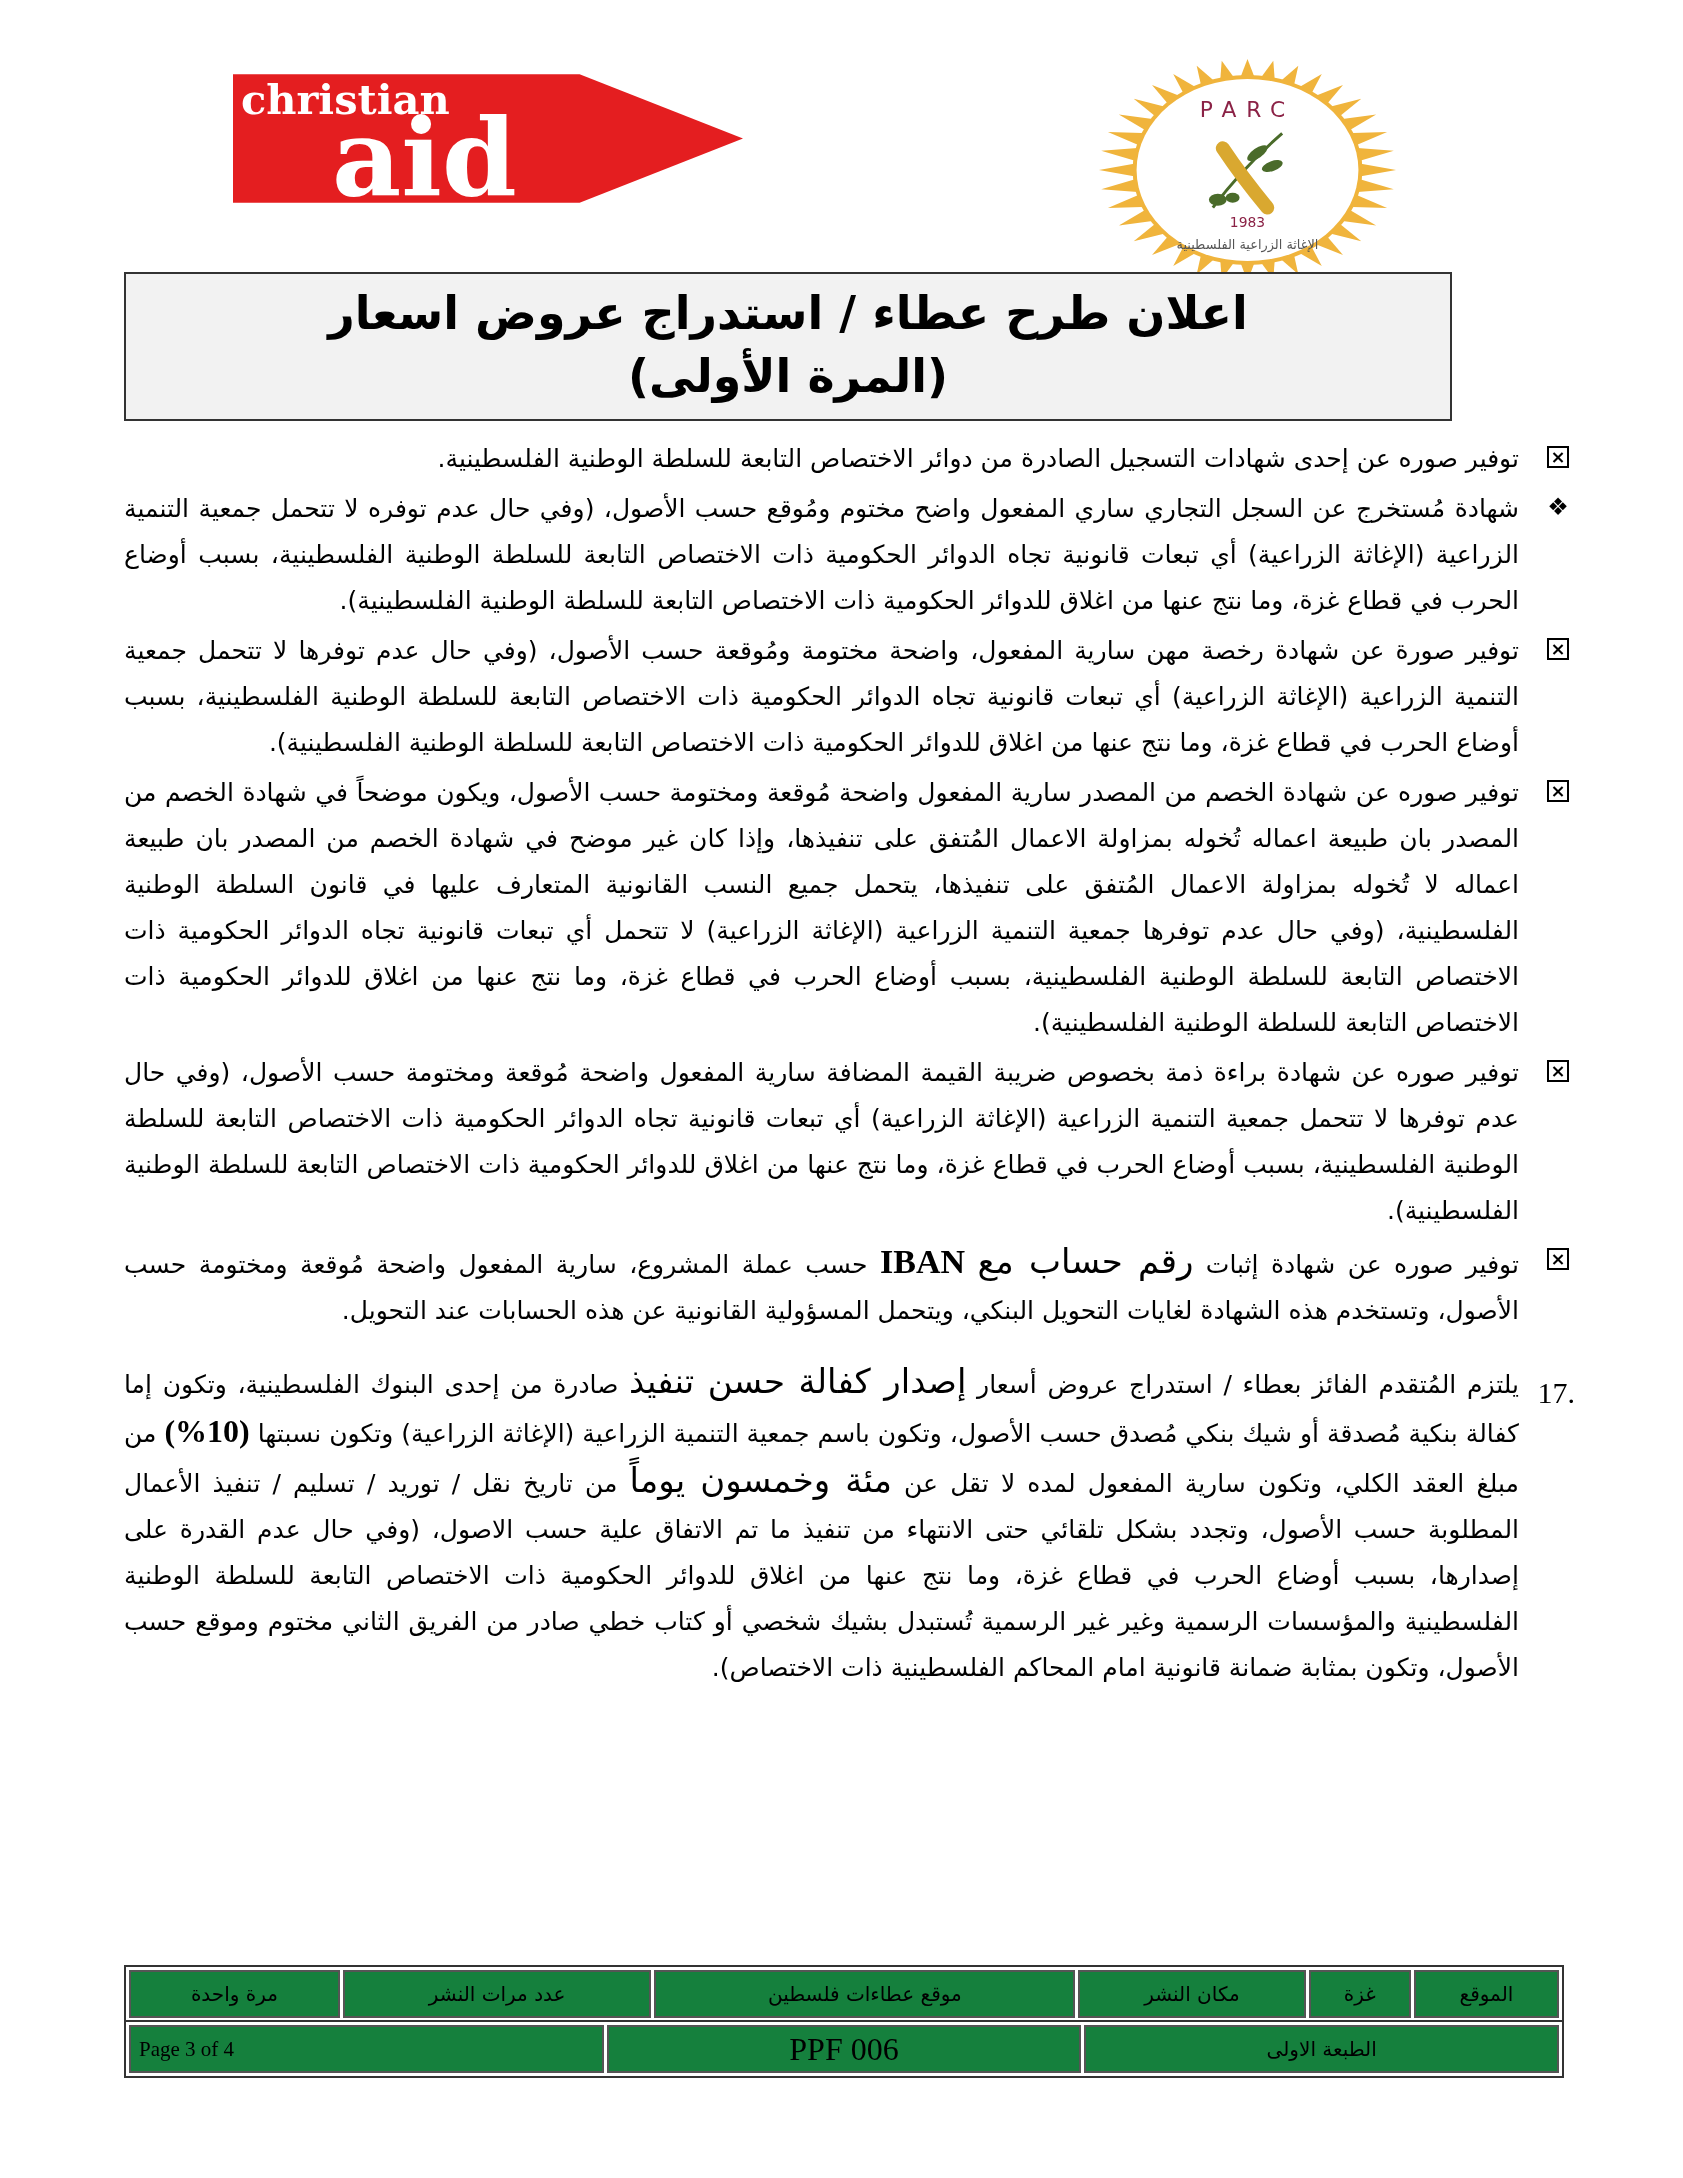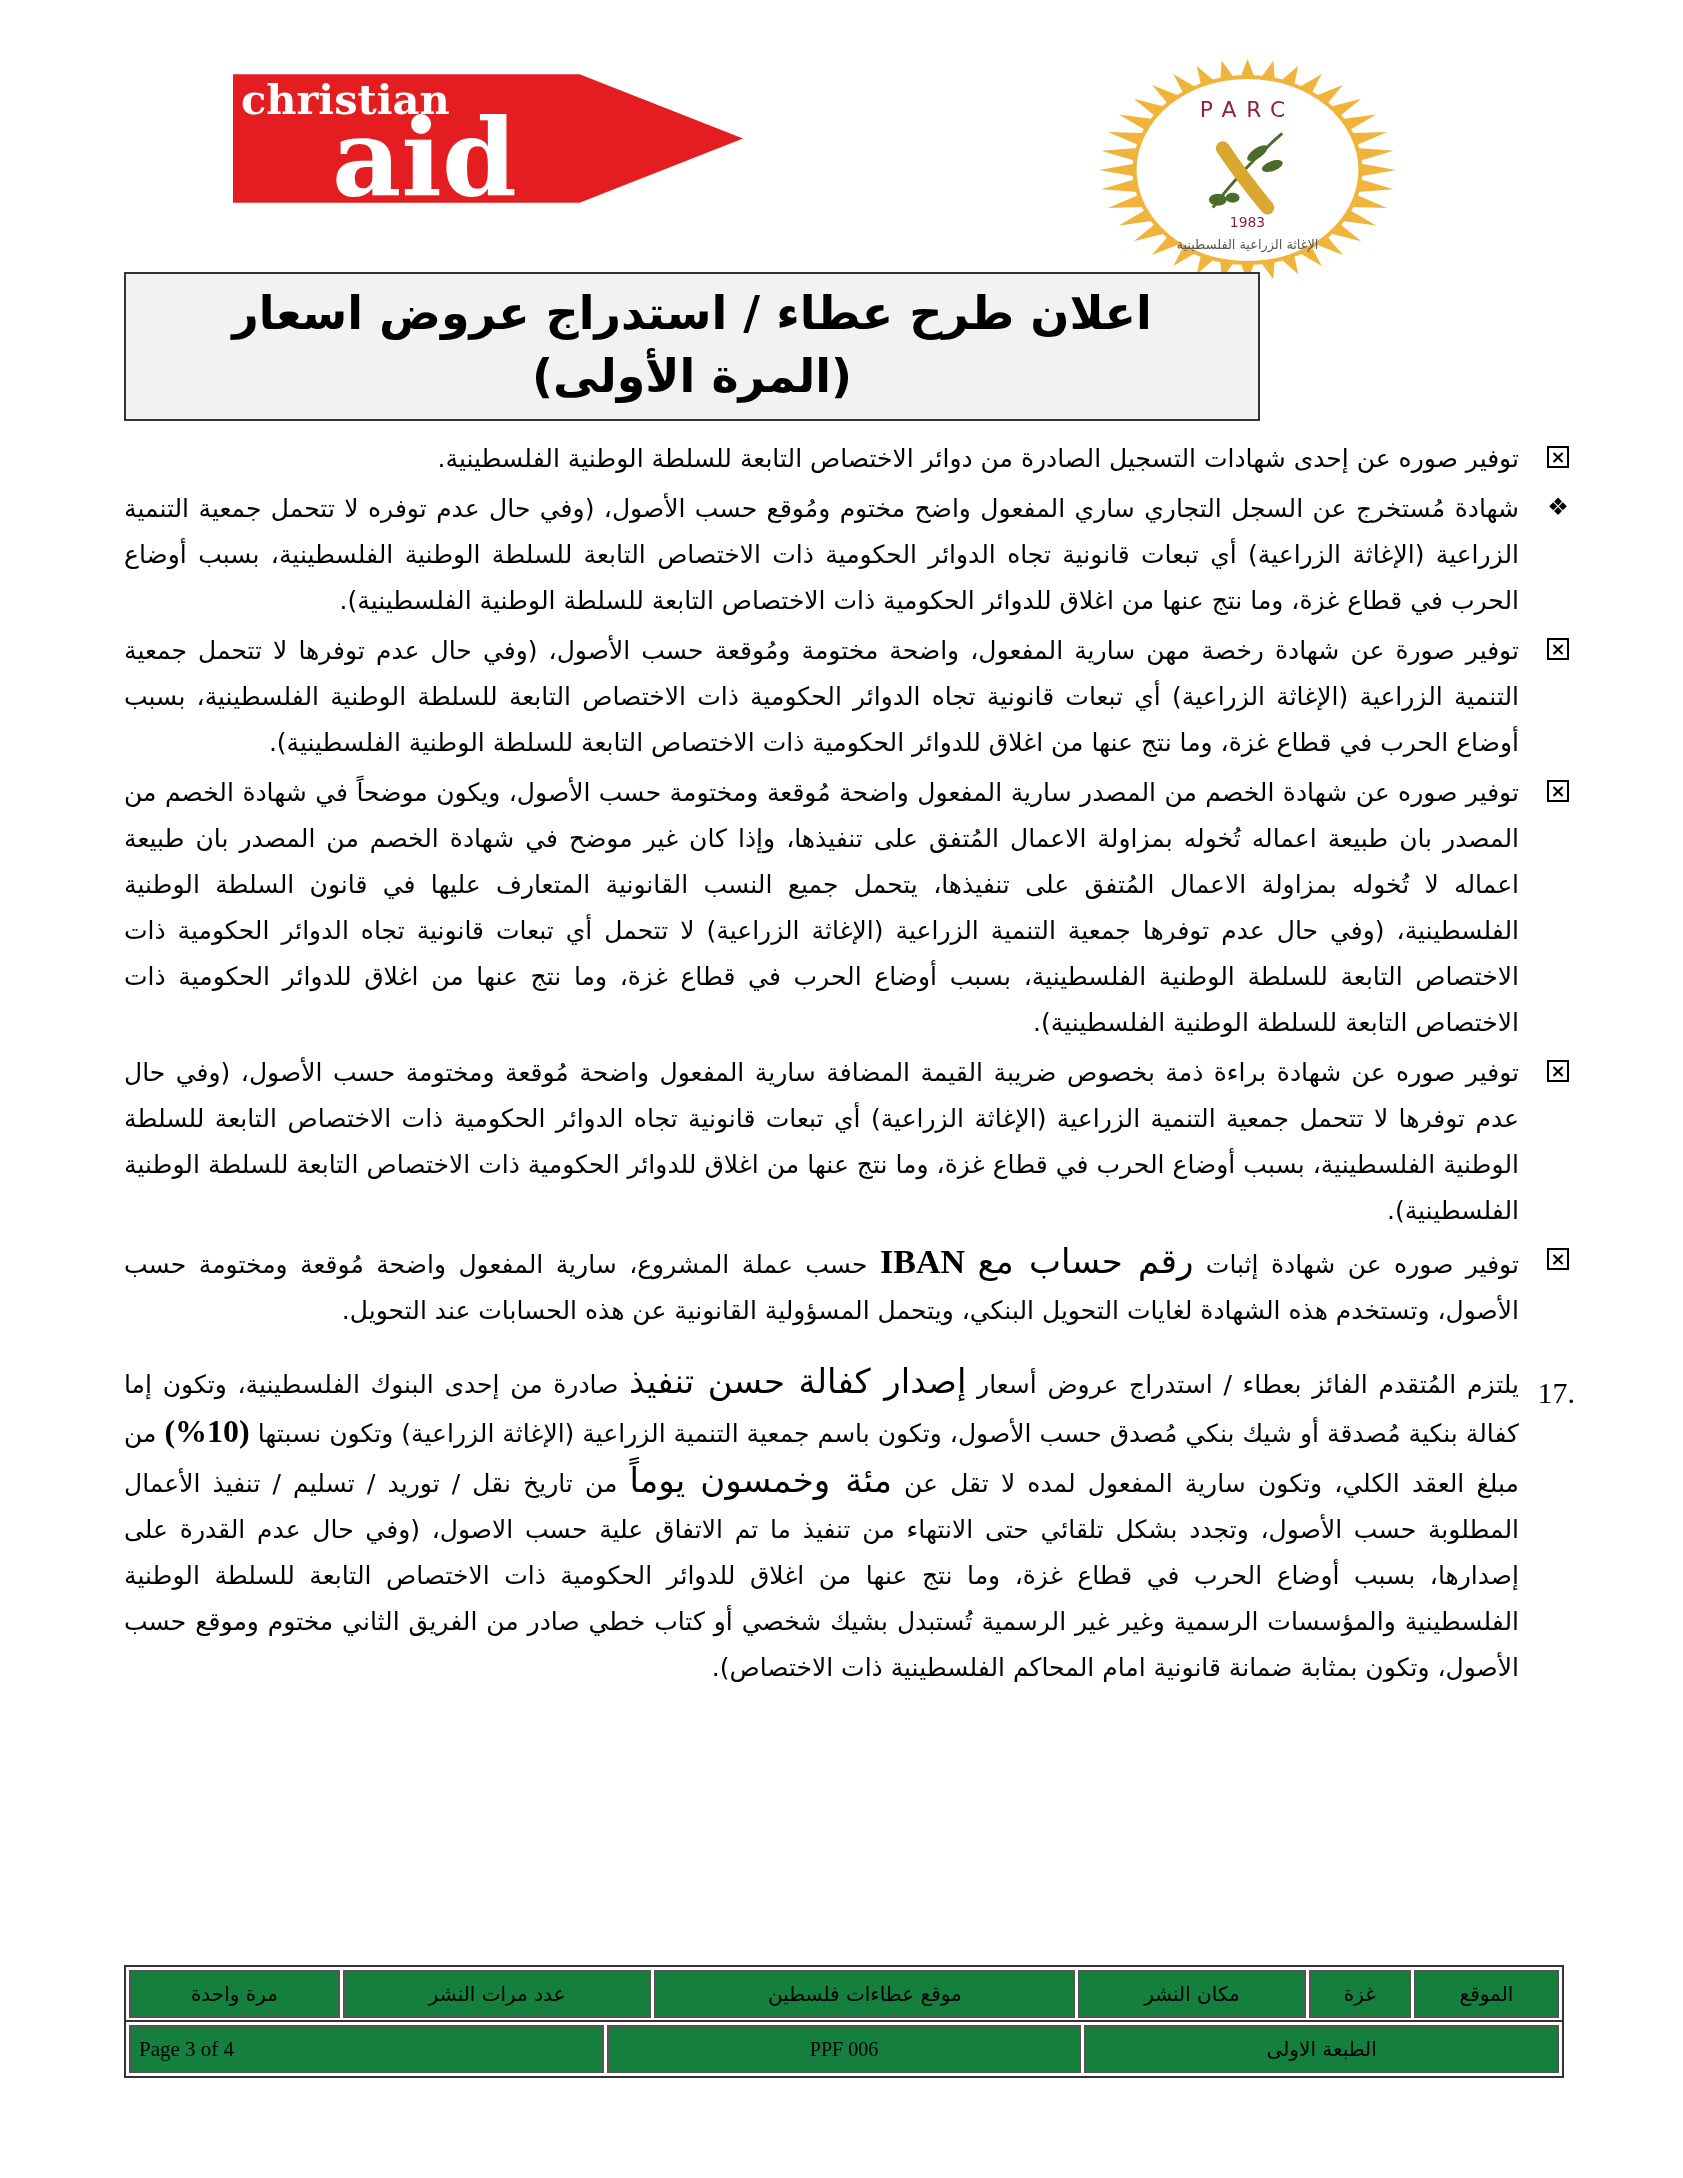--- a/index.html
+++ b/index.html
@@ -1,36 +1,36 @@
 <!DOCTYPE html>
 <html><head>
 <meta charset="utf-8">
 <style>
   html, body { margin:0; padding:0; background:#ffffff; }
   body { width:1683px; height:2178px; position:relative; overflow:hidden; font-family:"DejaVu Sans", sans-serif; color:#000; }
   .logo-ca { position:absolute; left:233px; top:74px; width:510px; height:129px; }
   .logo-parc { position:absolute; left:1094px; top:59px; width:307px; height:223px; }
-  .title-box { position:absolute; left:124px; top:272px; width:1136px; height:149px; background:#f2f2f2; border:2px solid #333; box-sizing:border-box; text-align:center; }
+  .title-box { position:absolute; left:124px; top:272px; width:1328px; height:149px; background:#f2f2f2; border:2px solid #333; box-sizing:border-box; text-align:center; }
   .title-line { font-family:"DejaVu Sans", sans-serif; font-weight:bold; font-size:46px; line-height:63px; direction:rtl; }
   .title-line.l1 { margin-top:8px; }
   .body { position:absolute; left:124px; top:436px; width:1445px; direction:rtl; }
   .item { position:relative; padding-right:50px; font-family:"DejaVu Sans", sans-serif; font-size:25px; line-height:46px; text-align:justify; margin-bottom:4px; }
   .marker { position:absolute; right:0; top:10px; width:22px; height:22px; box-sizing:border-box; border:2px solid #000; font-size:18px; line-height:17px; text-align:center; font-weight:bold; }
   .marker.diamond { border:none; font-size:24px; line-height:22px; }
   .b { font-weight:normal; font-size:34px; }
   .iban { font-family:"Liberation Serif", serif; font-weight:bold; font-size:34px; }
   .item17 { position:relative; padding-right:50px; margin-top:24px; font-family:"DejaVu Sans", sans-serif; font-size:25px; line-height:46px; text-align:justify; }
   .num { position:absolute; right:-6px; top:12px; font-family:"Liberation Serif", serif; font-size:30px; direction:ltr; }
   .pct { font-family:"Liberation Serif", serif; font-weight:bold; font-size:32px; }
   table.meta { position:absolute; left:124px; border-collapse:separate; border-spacing:3px; border:2px solid #333; background:#fff; direction:rtl; }
   table.meta td { border:2px solid #555; background:#15803d; text-align:center; font-size:20px; height:44px; padding:0 8px; font-family:"DejaVu Sans", sans-serif; }
   .t1 { top:1965px; width:1440px; }
   .t2 { top:2020px; width:1440px; }
   .t2 td.ltr-left { text-align:left; direction:ltr; font-family:"Liberation Serif", serif; font-size:21px; }
-  .t2 td.code { font-family:"Liberation Serif", serif; font-size:20px; }
+  .t2 td.code { font-family:"Liberation Serif", serif; font-size:32px; }
 </style>
 </head>
 <body>
 
 <svg class="logo-ca" viewBox="0 0 515 130">
   <polygon points="0,0 350,0 515,65 350,130 0,130" fill="#e41e20"></polygon>
   <text x="8" y="40" fill="#ffffff" font-family="DejaVu Serif, serif" font-weight="bold" font-size="42">christian</text>
   <text x="100" y="122" fill="#ffffff" font-family="DejaVu Serif, serif" font-weight="bold" font-size="108">aid</text>
 </svg>
 

